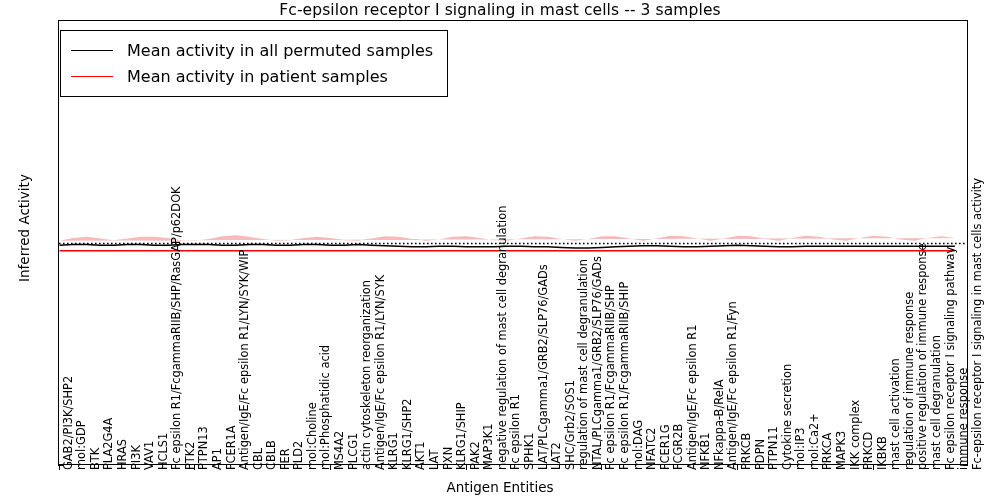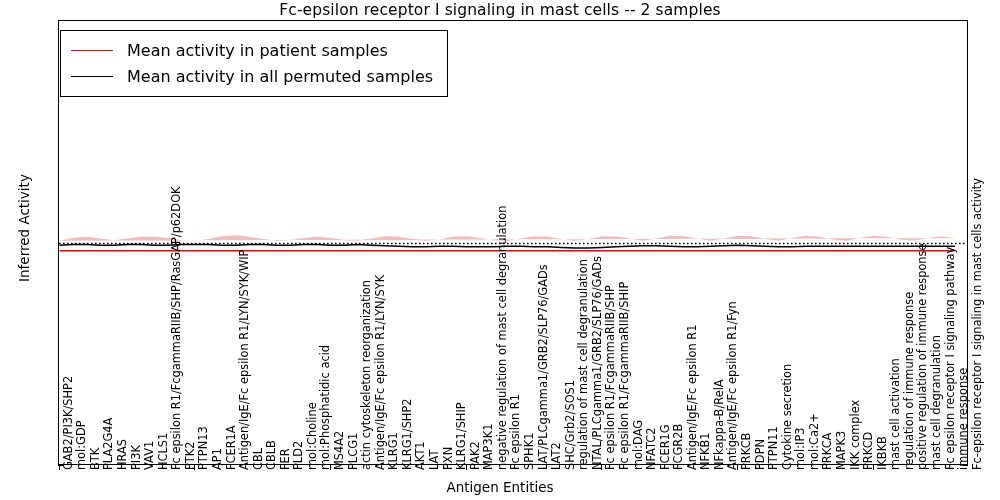--- a/index.html
+++ b/index.html
@@ -37,21 +37,21 @@
   .legrow{display:flex;align-items:center;height:26px;}
   .legline{width:42px;height:0;border-top:1.4px solid #000;margin-right:14px;}
   .legline.red{border-top-color:#ff0000;}
   .legtxt{font-size:16px;color:#000;white-space:nowrap;}
 </style>
 </head>
 <body>
 
 <div id="root">
 
-  <div class="title">Fc-epsilon receptor I signaling in mast cells -- 2 samples</div>
+  <div class="title">Fc-epsilon receptor I signaling in mast cells -- 3 samples</div>
   <div class="ylabel">Inferred Activity</div>
   <div class="xlabel">Antigen Entities</div>
 
   <div id="yticks">
       <div class="ytickmark" style="top: 20px;"></div>
       <div class="ytickmark r" style="top: 20px;"></div>
       <div class="ytickmark" style="top: 75.625px;"></div>
       <div class="ytickmark r" style="top: 75.625px;"></div>
       <div class="ytickmark" style="top: 131.25px;"></div>
       <div class="ytickmark r" style="top: 131.25px;"></div>
@@ -82,26 +82,26 @@
     <svg id="svg" width="910" height="445">
       <polygon id="band" fill="#f08080" fill-opacity="0.55" stroke="none" points="0.50,219.72 14.07,216.94 27.63,215.82 41.20,217.49 54.77,219.16 68.34,217.49 81.90,215.82 95.47,215.82 109.04,216.94 122.60,219.16 136.17,219.72 149.74,218.05 163.31,215.27 176.87,214.16 190.44,215.82 204.01,218.05 217.57,219.72 231.14,219.16 244.71,216.94 258.28,215.82 271.84,216.94 285.41,219.16 298.98,219.72 312.54,217.49 326.11,215.27 339.68,215.82 353.25,218.05 366.81,219.72 380.38,218.61 393.95,215.82 407.51,215.27 421.08,216.94 434.65,219.16 448.22,219.72 461.78,217.49 475.35,215.27 488.92,215.82 502.49,218.05 516.05,219.72 529.62,218.05 543.19,215.27 556.75,215.27 570.32,217.49 583.89,219.72 597.46,217.49 611.02,214.71 624.59,215.27 638.16,217.49 651.72,219.72 665.29,217.49 678.86,214.71 692.43,215.27 705.99,218.05 719.56,219.72 733.13,216.94 746.69,214.71 760.26,215.82 773.83,218.61 787.40,219.72 800.96,216.94 814.53,214.71 828.10,215.82 841.66,218.61 855.23,219.72 868.80,216.94 882.37,215.27 895.93,216.94 909.50,NaN 909.50,NaN 895.93,240.86 882.37,242.53 868.80,240.86 855.23,238.08 841.66,239.19 828.10,242.53 814.53,243.64 800.96,240.86 787.40,238.08 773.83,239.19 760.26,242.53 746.69,243.64 733.13,240.86 719.56,238.08 705.99,239.74 692.43,243.08 678.86,243.64 665.29,240.30 651.72,238.08 638.16,240.30 624.59,243.08 611.02,243.64 597.46,240.30 583.89,238.08 570.32,240.30 556.75,243.08 543.19,243.08 529.62,239.74 516.05,238.08 502.49,239.74 488.92,242.53 475.35,243.08 461.78,240.30 448.22,238.08 434.65,238.63 421.08,240.86 407.51,243.08 393.95,242.53 380.38,239.19 366.81,238.08 353.25,239.74 339.68,242.53 326.11,243.08 312.54,240.30 298.98,238.08 285.41,238.63 271.84,241.41 258.28,242.53 244.71,241.41 231.14,238.63 217.57,238.08 204.01,239.74 190.44,242.53 176.87,244.19 163.31,243.08 149.74,239.74 136.17,238.08 122.60,238.63 109.04,240.86 95.47,242.53 81.90,242.53 68.34,240.30 54.77,238.63 41.20,240.86 27.63,242.53 14.07,241.41 0.50,238.08"></polygon>
       <polyline id="zero-dotted" fill="none" stroke="#000" stroke-width="1.4" stroke-dasharray="1.6 2.4" points="0,222.50 910,222.50"></polyline>
       <polyline id="line-permuted" fill="none" stroke="#000000" stroke-width="1.5" points="0.50,224.17 14.07,223.61 27.63,223.61 41.20,224.17 54.77,224.17 68.34,223.61 81.90,223.61 95.47,224.17 109.04,224.17 122.60,223.61 136.17,223.61 149.74,223.61 163.31,224.17 176.87,224.17 190.44,223.61 204.01,223.61 217.57,224.17 231.14,224.17 244.71,223.61 258.28,223.61 271.84,224.17 285.41,224.17 298.98,223.61 312.54,224.17 326.11,224.72 339.68,225.28 353.25,225.84 366.81,225.84 380.38,225.28 393.95,225.28 407.51,225.84 421.08,225.84 434.65,225.84 448.22,225.28 461.78,225.28 475.35,225.84 488.92,225.84 502.49,226.39 516.05,226.95 529.62,226.95 543.19,226.39 556.75,225.84 570.32,225.28 583.89,224.72 597.46,224.72 611.02,225.28 624.59,225.84 638.16,225.84 651.72,225.28 665.29,224.72 678.86,224.17 692.43,224.72 705.99,225.28 719.56,225.84 733.13,225.84 746.69,225.28 760.26,225.28 773.83,225.28 787.40,225.28 800.96,225.28 814.53,225.28 828.10,225.28 841.66,225.28 855.23,225.28 868.80,225.28 882.37,225.28 895.93,225.28"></polyline>
       <polyline id="line-patient" fill="none" stroke="#ff0000" stroke-width="1.5" points="0.50,229.73 14.07,229.73 27.63,229.73 41.20,229.73 54.77,229.73 68.34,229.73 81.90,229.73 95.47,229.73 109.04,229.73 122.60,229.73 136.17,229.73 149.74,229.73 163.31,229.73 176.87,229.73 190.44,229.73 204.01,229.73 217.57,229.73 231.14,229.73 244.71,229.73 258.28,229.73 271.84,229.73 285.41,229.73 298.98,229.73 312.54,229.73 326.11,229.73 339.68,229.73 353.25,229.73 366.81,229.73 380.38,229.73 393.95,229.73 407.51,229.73 421.08,229.73 434.65,229.73 448.22,229.73 461.78,229.73 475.35,229.73 488.92,229.73 502.49,229.73 516.05,229.73 529.62,229.73 543.19,229.73 556.75,229.73 570.32,229.73 583.89,229.73 597.46,229.73 611.02,229.73 624.59,229.73 638.16,229.73 651.72,229.73 665.29,229.73 678.86,229.73 692.43,229.73 705.99,229.73 719.56,229.73 733.13,229.73 746.69,229.73 760.26,229.73 773.83,229.73 787.40,229.73 800.96,229.73 814.53,229.73 828.10,229.73 841.66,229.73 855.23,229.73 868.80,229.73 882.37,229.73 895.93,229.73"></polyline>
     </svg>
   </div>
 
   <div class="legend">
     <div class="legrow">
+      <span class="legline"></span>
+      <span class="legtxt">Mean activity in all permuted samples</span>
+    </div>
+    <div class="legrow">
       <span class="legline red"></span>
       <span class="legtxt">Mean activity in patient samples</span>
-    </div>
-    <div class="legrow">
-      <span class="legline"></span>
-      <span class="legtxt">Mean activity in all permuted samples</span>
     </div>
   </div>
 
   <div class="xlabels" id="xlabels">
       <div class="xlab" style="left: 62.7px; top: 470px;">GAB2/PI3K/SHP2</div>
       <div class="xlab" style="left: 76.2672px; top: 470px;">mol:GDP</div>
       <div class="xlab" style="left: 89.8343px; top: 470px;">BTK</div>
       <div class="xlab" style="left: 103.401px; top: 470px;">PLA2G4A</div>
       <div class="xlab" style="left: 116.969px; top: 470px;">HRAS</div>
       <div class="xlab" style="left: 130.536px; top: 470px;">PI3K</div>

